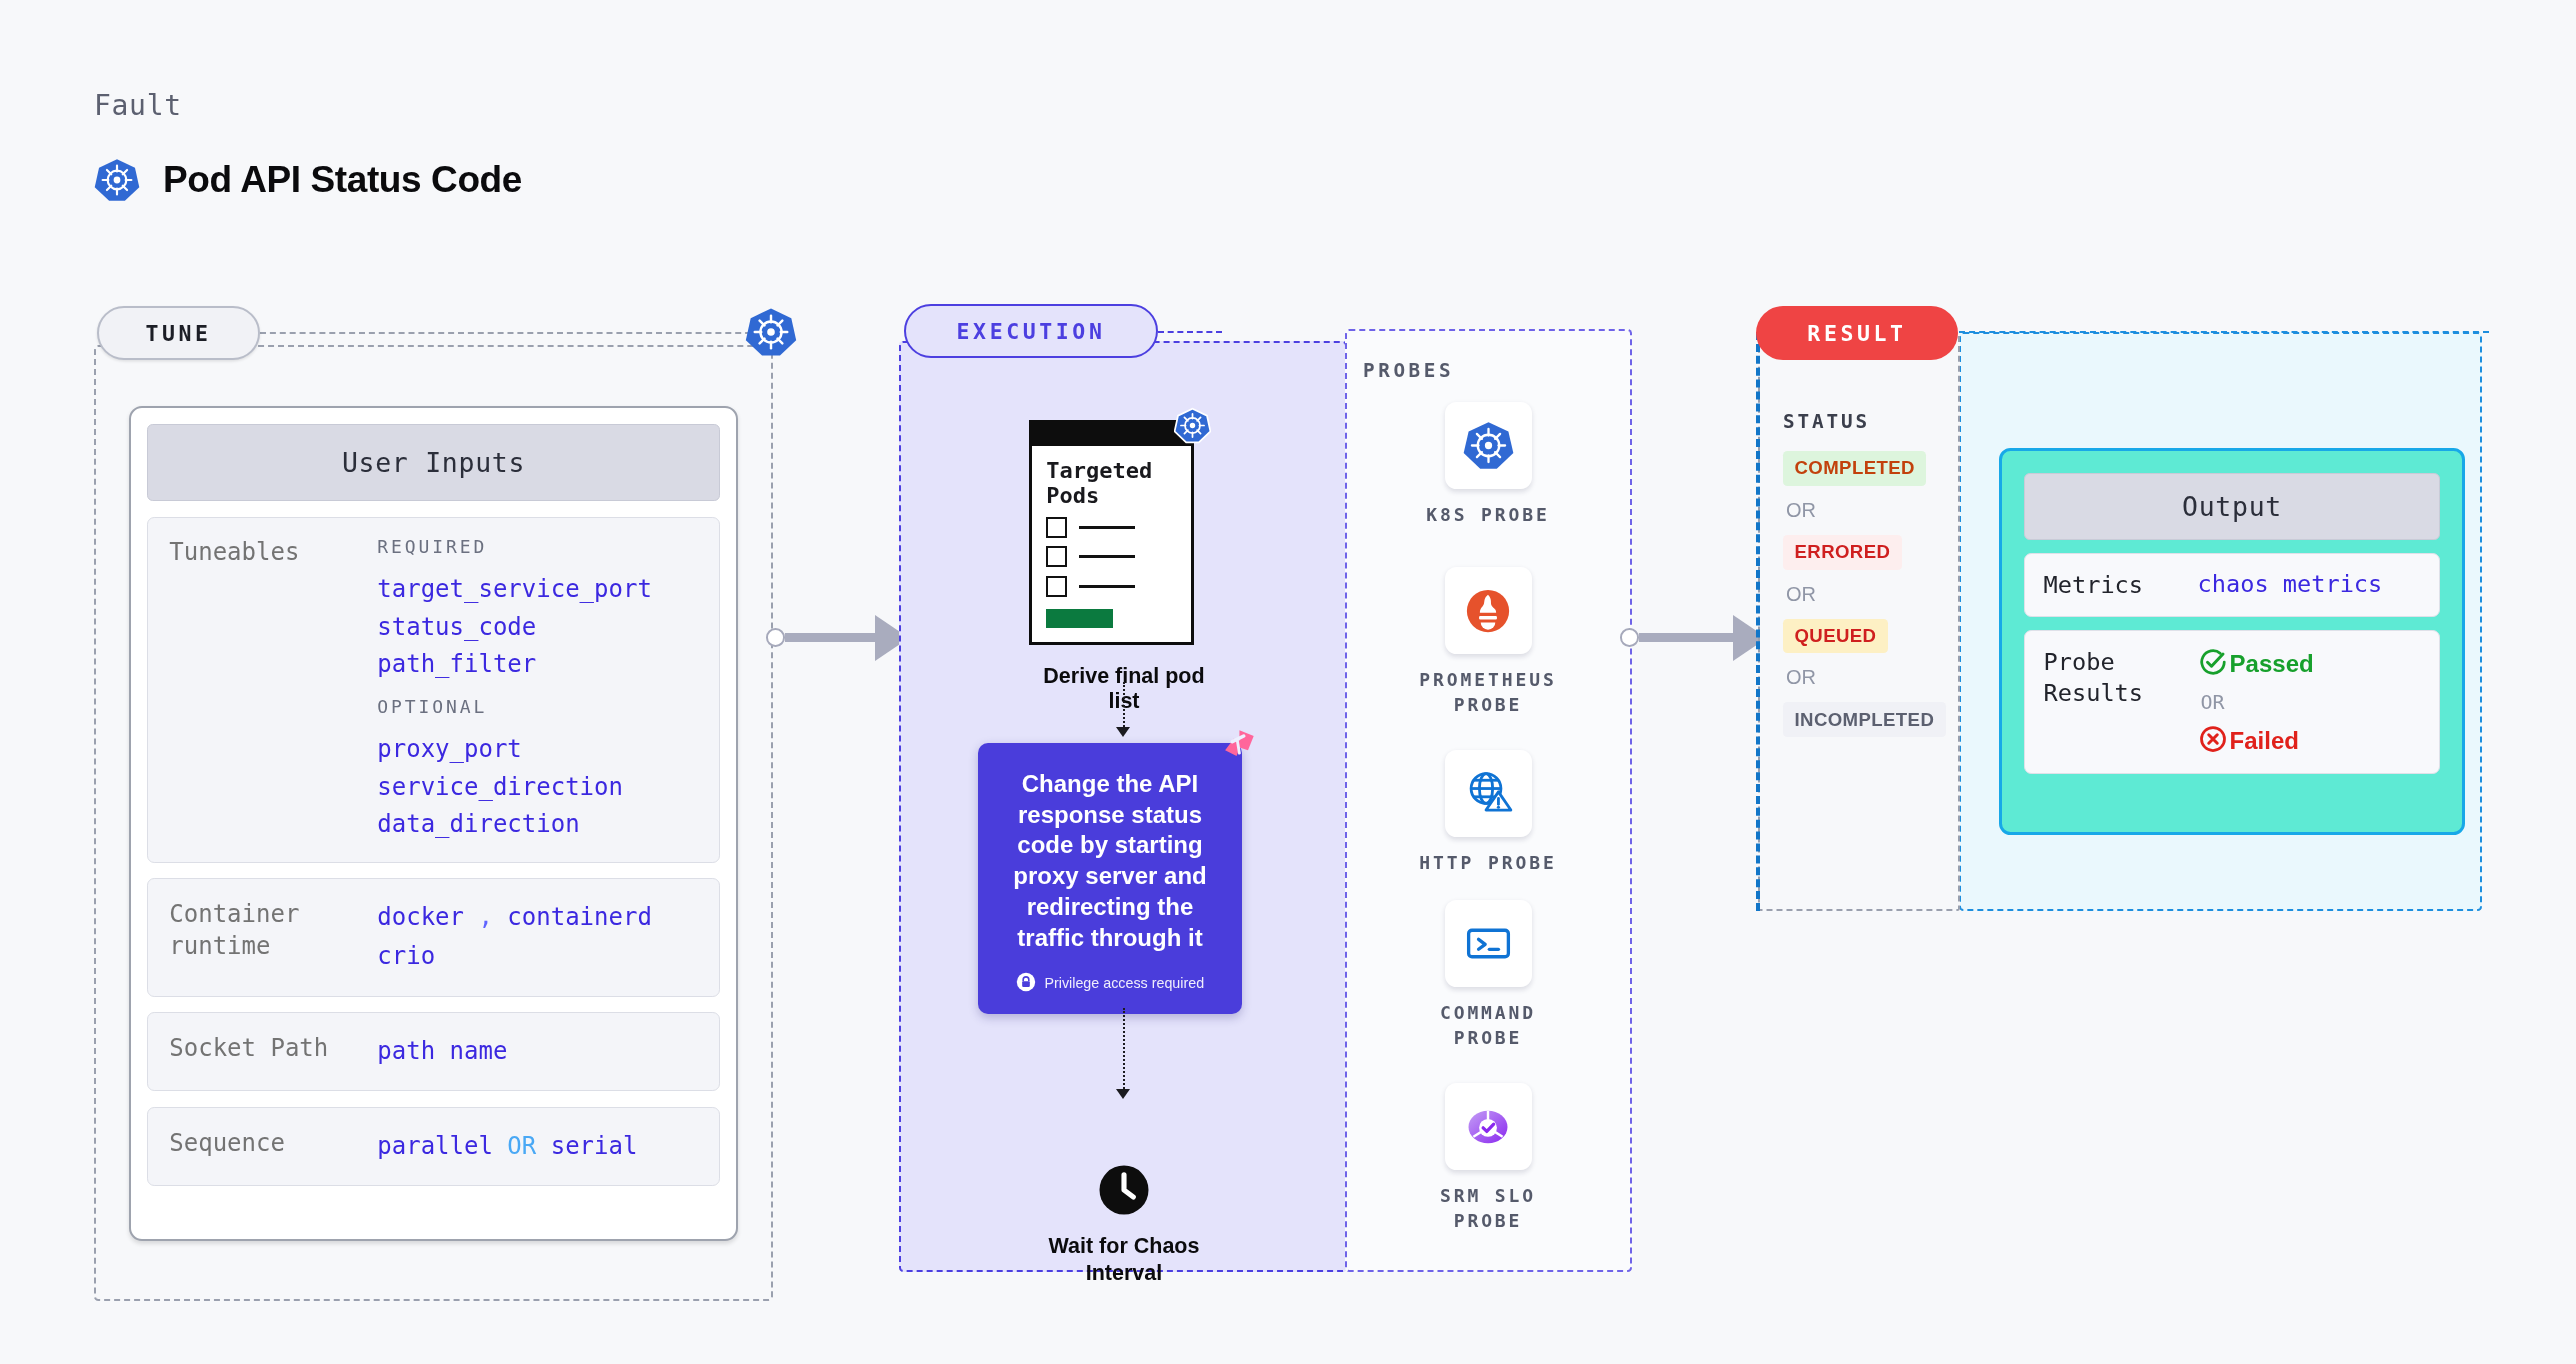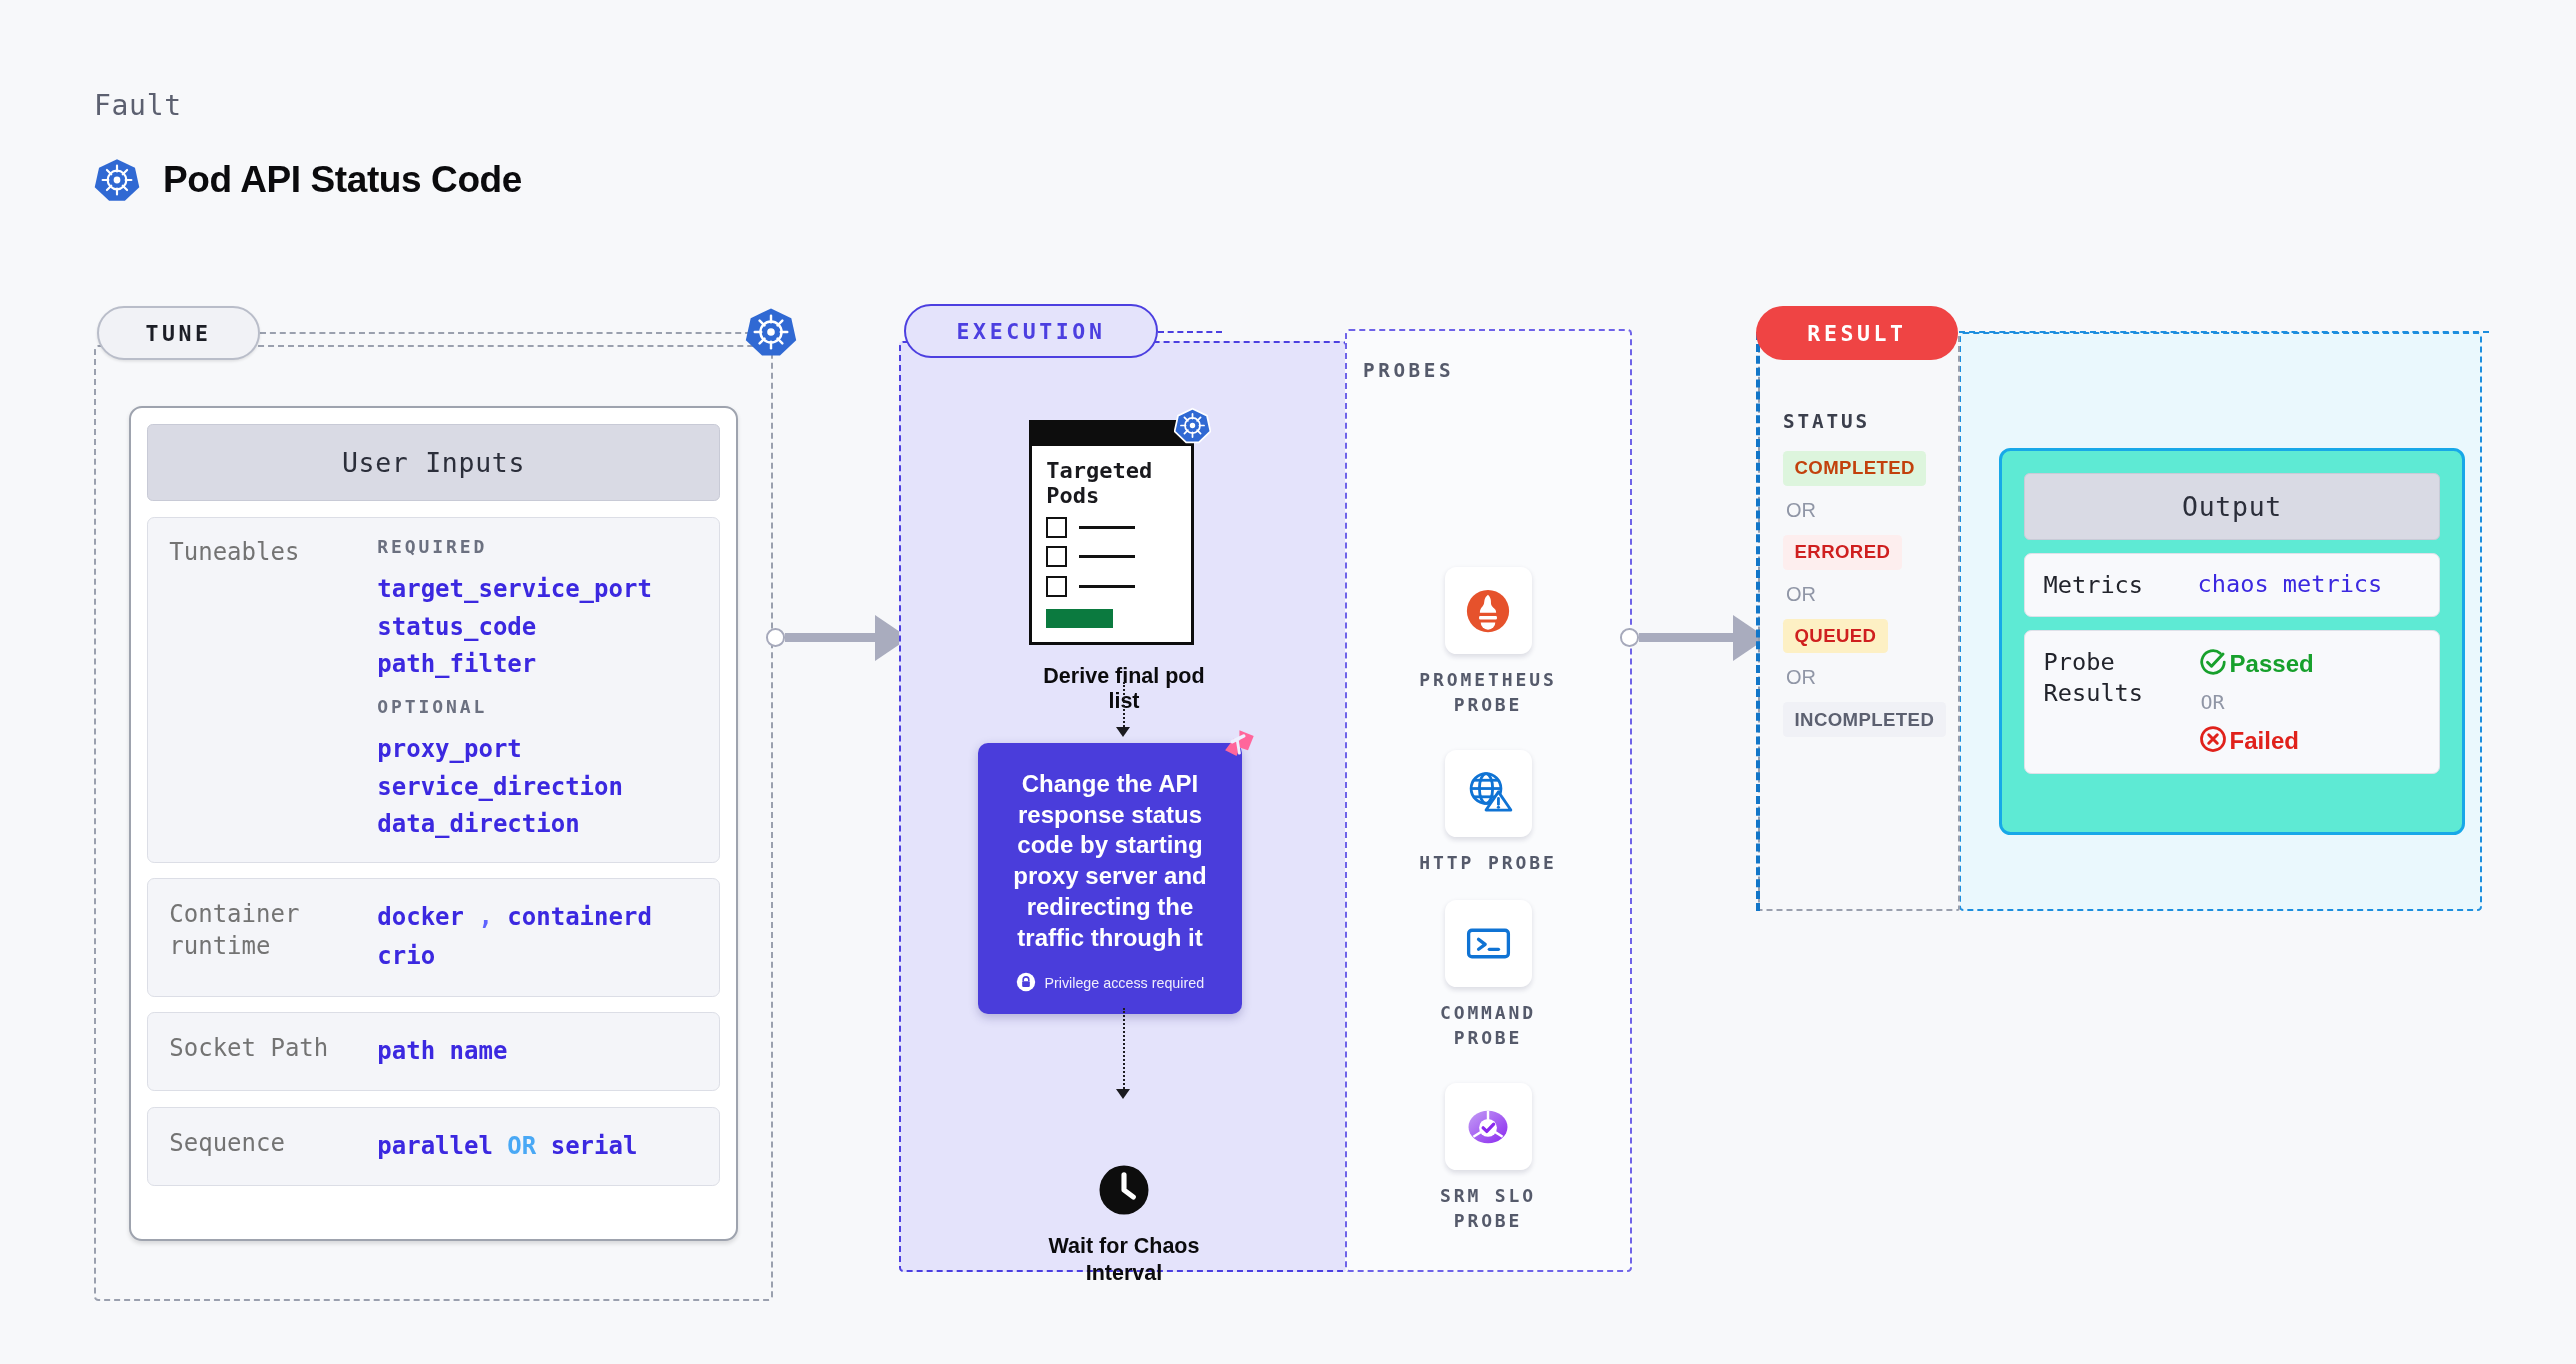--- a/index.html
+++ b/index.html
@@ -60,21 +60,21 @@
     display: flex; align-items: center; justify-content: center;
     font-size: 26.5px; color: #2b2e3a; letter-spacing: 0.7px;
   }
   .ui-block {
     margin-top: 15.8px; background: #f4f5f9; border: 0.7px solid #dcdee6; border-radius: 7.2px;
     padding: 18.6px 21.5px; display: flex;
   }
   .ui-lbl {
     width: 208px; flex: 0 0 208px; font-size: 24px; color: #737373; line-height: 1.35;
   }
-  .ui-val { flex: 1; font-weight: bold; }
+  .ui-val { flex: 1; }
   .sec-lbl { font-size: 18px; color: #6b7080; letter-spacing: 2.9px; margin-bottom: 14.3px; }
   .sec-lbl.second { margin-top: 13px; }
   .tunable { font-size: 24px; color: #3b28e0; line-height: 1.55; }
   .mono-val { font-size: 24px; color: #3b28e0; line-height: 1.65; }
   .mono-val .sep { color: #5f64ff; }
   .mono-val .or { color: #49a8f5; }
 
   
   #exec-box {
     left: 899px; top: 304px; width: 448px; height: 931px;
@@ -411,20 +411,40 @@
         <path d="M24 11 v13 l8 6" fill="none" stroke="#fff" stroke-width="4.4" stroke-linecap="round" stroke-linejoin="round"></path>
       </svg>
     </span>
     <div class="clock-cap">Wait for Chaos</div>
     <div class="clock-cap" style="margin-top:0">Interval</div>
   </div>
 
   <div class="panel" id="probes-box"></div>
   <div class="probes-title">PROBES</div>
 
+  <div class="probe-item" style="top:365px;">
+    <div class="probe-tile">
+      <svg width="53" height="53" viewBox="0 0 64 64">
+        <polygon points="32,4 56,15 62,41 42,60 22,60 2,41 8,15" fill="#3069d3"></polygon>
+        <g fill="none" stroke="#fff" stroke-width="2.8" stroke-linecap="round">
+          <circle cx="32" cy="32" r="13"></circle>
+            <circle cx="32" cy="32" r="3" fill="#fff"></circle>
+          <line x1="32" y1="12" x2="32" y2="20"></line>
+            <line x1="32" y1="44" x2="32" y2="52"></line>
+          <line x1="12" y1="32" x2="20" y2="32"></line>
+            <line x1="44" y1="32" x2="52" y2="32"></line>
+          <line x1="18" y1="18" x2="24" y2="24"></line>
+            <line x1="40" y1="40" x2="46" y2="46"></line>
+          <line x1="46" y1="18" x2="40" y2="24"></line>
+            <line x1="24" y1="40" x2="18" y2="46"></line>
+        </g>
+      </svg>
+    </div>
+    <div class="probe-label">K8S PROBE</div>
+  </div>
 
   <div class="probe-item" style="top:530px;">
     <div class="probe-tile">
       <svg width="52" height="52" viewBox="0 0 64 64">
         <circle cx="32" cy="32" r="26" fill="#e6522c"></circle>
         <path d="M32 12 c6 6 2 10 5 14 c2 3 5 3 5 8 H22 c0-6 4-7 5-11 c1-4 0-7 5-11z" fill="#fff"></path>
         <rect x="21" y="38" width="22" height="4.6" rx="1.4" fill="#fff"></rect>
         <path d="M23 46 h18 a9 9 0 0 1 -18 0z" fill="#fff"></path>
       </svg>
     </div>

